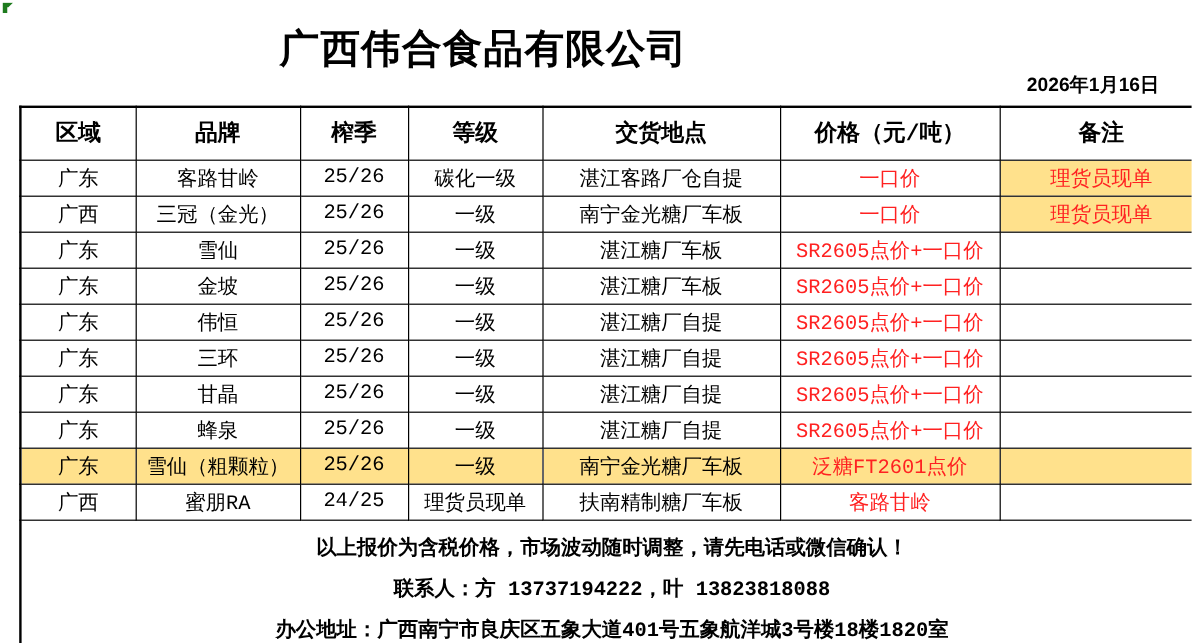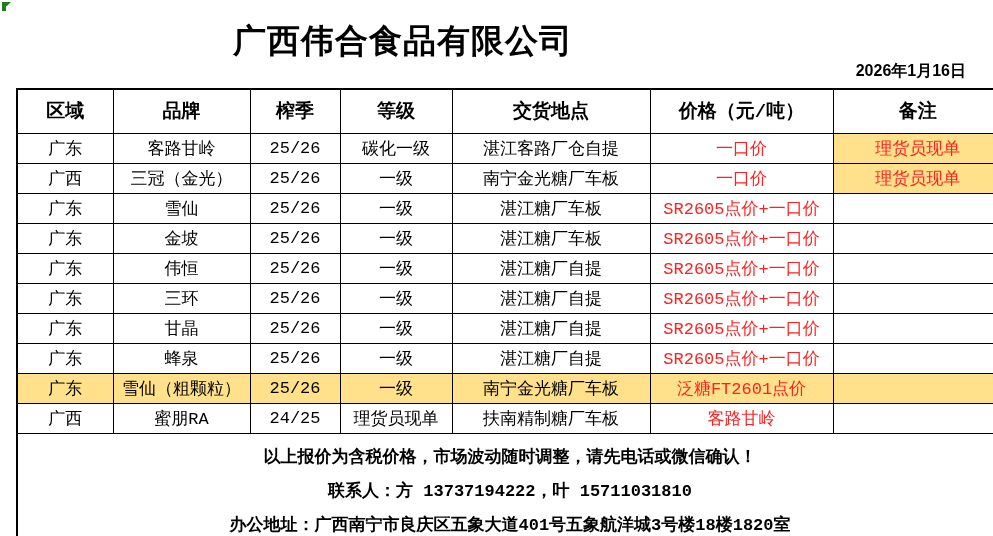--- a/index.html
+++ b/index.html
@@ -213,19 +213,19 @@
         <td>扶南精制糖厂车板</td>
         <td class="red">客路甘岭</td>
         <td></td>
       </tr>
     </tbody>
   <tfoot>
     <tr>
       <td class="footer-cell" colspan="7">
         <div class="footer-lines" id="footer-lines">
             <div class="footer-line">以上报价为含税价格，市场波动随时调整，请先电话或微信确认！</div>
-            <div class="footer-line">联系人：方  13737194222，叶  15711031810</div>
+            <div class="footer-line">联系人：方  13737194222，叶  13823818088</div>
             <div class="footer-line">办公地址：广西南宁市良庆区五象大道401号五象航洋城3号楼18楼1820室</div>
           </div>
       </td>
     </tr>
   </tfoot>
 </table>
 
 </body></html>

